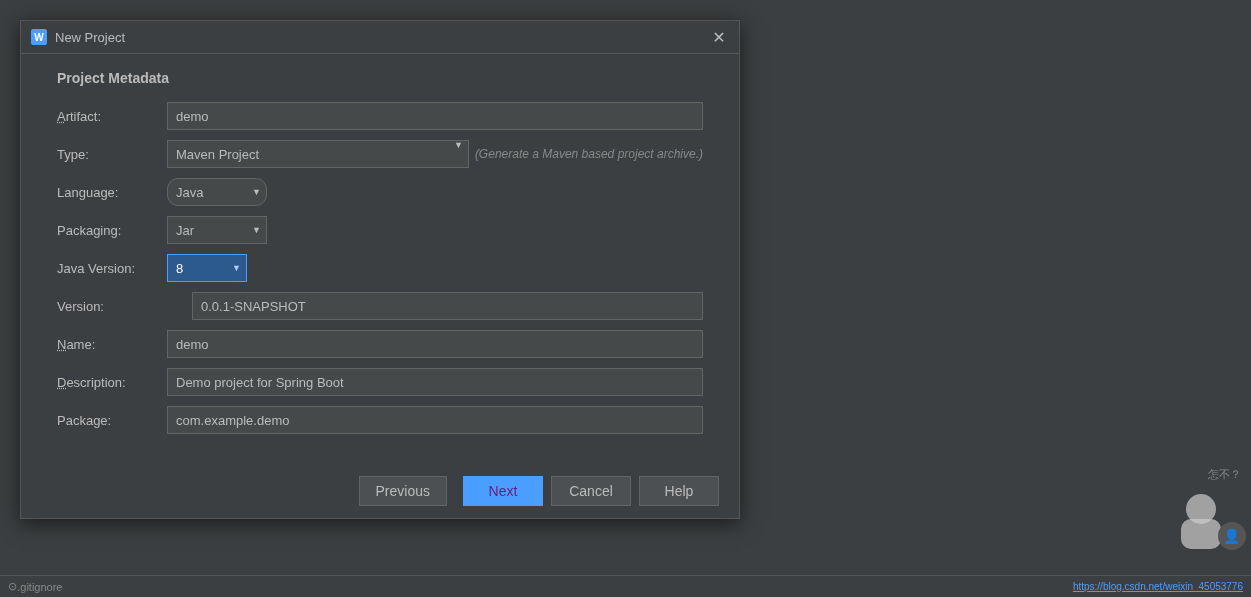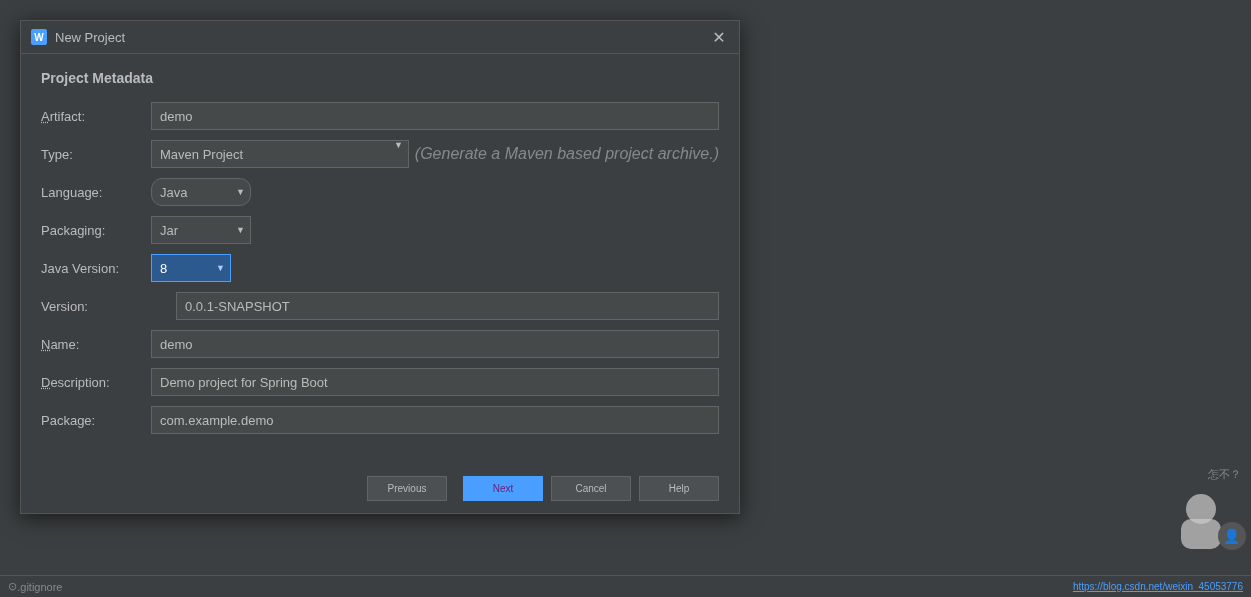--- a/index.html
+++ b/index.html
@@ -79,21 +79,21 @@
       color: #bbbbbb;
       cursor: pointer;
       font-size: 16px;
       display: flex;
       align-items: center;
       justify-content: center;
       padding: 0;
     }
 
     .dialog-body {
-      padding: 16px 20px;
+      padding: 16px 36px;
     }
 
     .section-title {
       font-size: 14px;
       font-weight: bold;
       color: #bbbbbb;
       margin-bottom: 16px;
     }
 
     .form-row {
@@ -183,21 +183,21 @@
       cursor: pointer;
       appearance: none;
       -webkit-appearance: none;
       width: 100%;
     }
 
     .type-hint {
       color: #888888;
       font-style: italic;
       margin-left: 6px;
-      font-size: 16px;
+      font-size: 12px;
     }
 
     .java-version-select {
       width: 80px;
       background: #2d5a8e;
       border: 1px solid #4a9eff;
       color: #ffffff;
       padding: 4px 24px 4px 8px;
       font-size: 13px;
       outline: none;
@@ -225,21 +225,21 @@
     .dialog-footer {
       display: flex;
       justify-content: flex-end;
       gap: 8px;
       padding: 12px 20px;
       margin-top: 4px;
     }
 
     .btn {
       padding: 6px 16px;
-      font-size: 10px;
+      font-size: 14px;
       border: 1px solid #646464;
       cursor: pointer;
       background: #4c5052;
       color: #bbbbbb;
       min-width: 80px;
     }
 
     .btn-primary {
       background: #4a9eff;
       color: #701a75;

